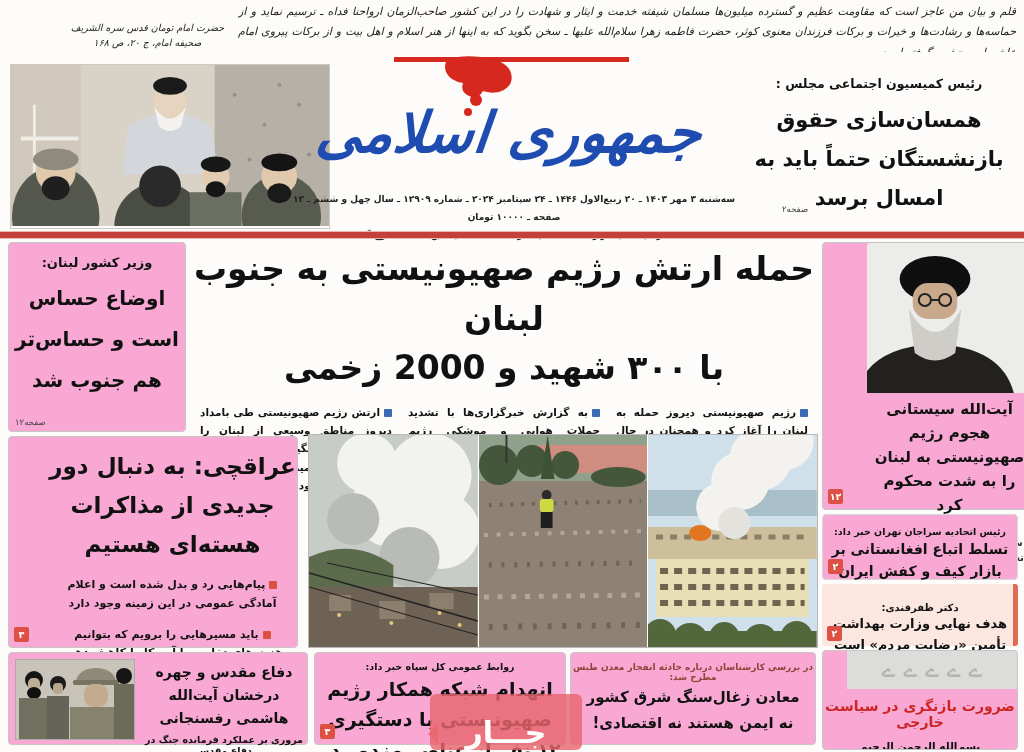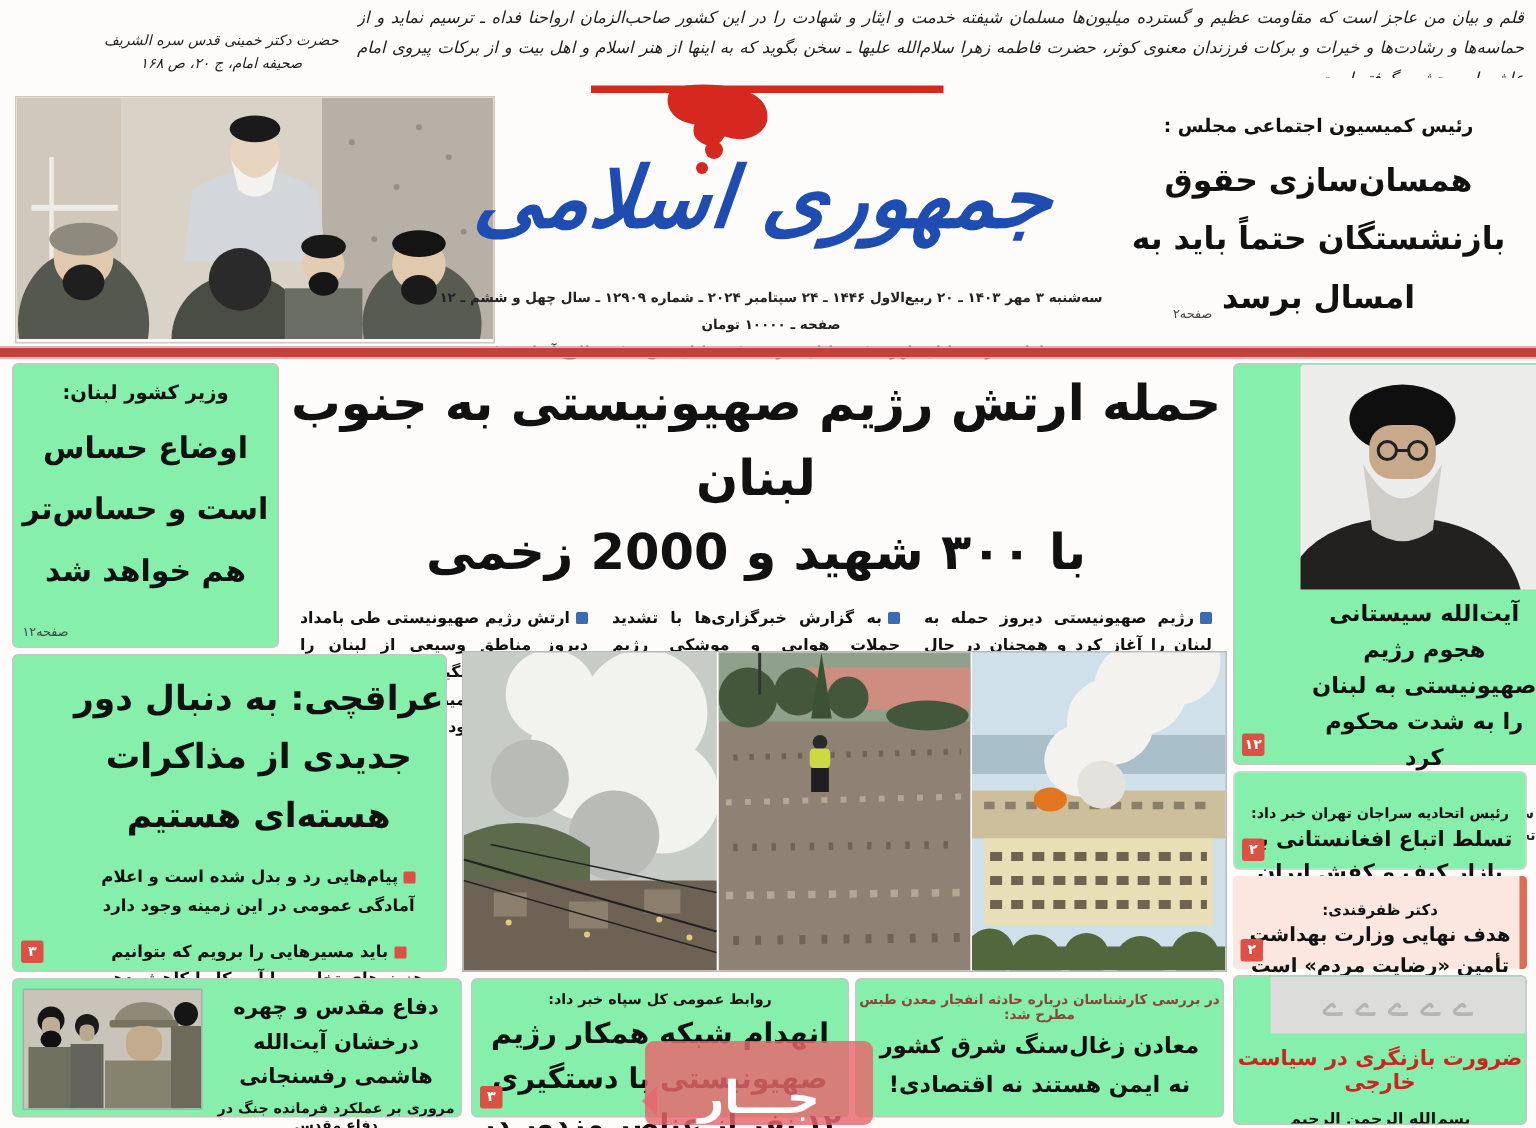--- a/index.html
+++ b/index.html
@@ -20,21 +20,21 @@
   .masthead svg{position:absolute;top:-2px;left:50%;transform:translateX(-50%);z-index:2;}
   .dateline{position:absolute;top:190px;right:286px;width:448px;text-align:center;
          font-size:9px;font-weight:bold;color:#222;line-height:2.0;}
   .pension{position:absolute;top:76px;right:14px;width:262px;text-align:center;}
   .pension .kicker{font-size:12.5px;font-weight:bold;margin-bottom:10px;}
   .pension .hl{font-size:21px;font-weight:bold;line-height:1.85;}
   .pension .pref{font-size:8.5px;color:#444;text-align:left;padding-left:34px;margin-top:-14px;font-family:Liberation Serif, serif;}
   .redbar{position:absolute;top:231px;left:0;width:1024px;height:6px;background:#c4403a;
          border-top:1px solid #eab7b2;border-bottom:1px solid #eab7b2;}
   
-  .box{position:absolute;border:1px solid #c6c6c6;border-radius:4px;background:#86efac;box-sizing:border-box;}
+  .box{position:absolute;border:1px solid #c6c6c6;border-radius:4px;background:#f9a8d4;box-sizing:border-box;}
   .kicker{font-weight:bold;}
   .badge{position:absolute;left:5px;bottom:5px;width:15px;height:15px;background:#dd5144;color:#fff;
          font-size:9.5px;font-weight:bold;display:flex;align-items:center;justify-content:center;border-radius:2px;}
   .sq{display:inline-block;width:8px;height:8px;border-radius:1px;vertical-align:middle;margin-left:4px;}
   .sq.blue{background:#3b6bb5;} .sq.red{background:#dd5144;}
   
   .lebanon{top:242px;left:8px;width:178px;height:190px;text-align:center;}
   .lebanon .kicker{font-size:13px;margin-top:12px;}
   .lebanon .hl{font-size:20px;font-weight:800;line-height:2.05;margin-top:8px;}
   .lebanon .pref{position:absolute;left:6px;bottom:4px;font-size:8.5px;color:#444;}
@@ -53,21 +53,21 @@
   .araghchi .hl{font-size:23px;font-weight:800;line-height:1.7;margin-top:10px;}
   .araghchi .bullet{font-size:11px;font-weight:bold;line-height:1.7;padding:0 14px;margin-top:12px;}
   
   .triptych{position:absolute;top:434px;left:308px;width:510px;height:214px;border:1px solid #b9b9b9;
          display:flex;box-sizing:border-box;background:#ddd;}
   .triptych .panel{flex:1;overflow:hidden;border-left:1px solid #fff;}
   .triptych .panel:last-child{border-left:none;}
   .triptych svg{display:block;width:100%;height:100%;}
   
   .bags{top:514px;left:822px;width:196px;height:66px;text-align:center;border-color:#d8d8d8;}
-  .bags .kicker{font-size:9.5px;margin-top:22px;}
+  .bags .kicker{font-size:9.5px;margin-top:11px;}
   .bags .hl{font-size:14px;font-weight:bold;line-height:1.55;margin-top:2px;}
   .health{position:absolute;top:584px;left:822px;width:196px;height:62px;background:#fbe7e0;
          border-radius:3px;text-align:center;box-sizing:border-box;}
   .health .strip{position:absolute;right:0;top:0;width:5px;height:100%;background:#e06b55;border-radius:0 3px 3px 0;}
   .health .kicker{font-size:10px;margin-top:18px;}
   .health .hl{font-size:13px;font-weight:bold;line-height:1.6;margin-top:1px;}
   
   .editorial{top:650px;left:822px;width:196px;height:100px;text-align:center;overflow:hidden;}
   .editorial .ornament{height:38px;line-height:36px;background:#dcdcda;color:#b4b4b1;
          font-size:24px;letter-spacing:10px;overflow:hidden;white-space:nowrap;margin-left:24px;}
@@ -94,21 +94,21 @@
          border-right-color:rgba(232,103,110,0.82);}
   svg{display:block;}
 </style>
 </head>
 <body>
 
 <div class="page">
 
   <div class="quote">قلم و بیان من عاجز است که مقاومت عظیم و گسترده میلیون‌ها مسلمان شیفته خدمت و ایثار و شهادت را در این کشور صاحب‌الزمان ارواحنا فداه ـ ترسیم نماید و از حماسه‌ها و رشادت‌ها و خیرات و برکات فرزندان معنوی کوثر، حضرت فاطمه زهرا سلام‌الله علیها ـ سخن بگوید که به اینها از هنر اسلام و اهل بیت و از برکات پیروی امام عاشورا سرچشمه گرفته است.</div>
   <div class="quote-attr">
-    <div>حضرت دکتر خمینی قدس سره الشریف</div>
+    <div>حضرت امام تومان قدس سره الشریف</div>
     <div>صحیفه امام، ج ۲۰، ص ۱۶۸</div>
   </div>
 
   <div class="photo-khomeini">
     <svg viewBox="0 0 320 162" preserveAspectRatio="none" width="318" height="161">
       <rect width="320" height="162" fill="#d9d2c6"></rect>
       <rect x="205" width="115" height="162" fill="#b7b0a7"></rect>
       <circle cx="225" cy="30" r="2" fill="#978f85"></circle>
         <circle cx="255" cy="60" r="2" fill="#978f85"></circle>
       <circle cx="290" cy="40" r="2" fill="#978f85"></circle>
@@ -157,21 +157,21 @@
   <div class="pension">
     <div class="kicker">رئیس کمیسیون اجتماعی مجلس :</div>
     <div class="hl">همسان‌سازی حقوق بازنشستگان حتماً باید به امسال برسد</div>
     <div class="pref">صفحه۲</div>
   </div>
 
   <div class="redbar"></div>
 
   <div class="box lebanon">
     <div class="kicker">وزیر کشور لبنان:</div>
-    <div class="hl">اوضاع حساس است و حساس‌تر هم خواهد شد</div>
+    <div class="hl">اوضاع حساس است و حساس‌تر هم جنوب شد</div>
     <div class="pref">صفحه۱۲</div>
   </div>
 
   <div class="lead">
     <div class="hl">
       <div>حمله ارتش رژیم صهیونیستی به جنوب لبنان</div>
       <div>با ۳۰۰ شهید و 2000 زخمی</div>
     </div>
     <div class="lead-bullets">
       <div class="col"><span class="sq blue"></span><span>رژیم صهیونیستی دیروز حمله به لبنان را آغاز کرد و همچنان در حال بمباران شدید مناطق مختلف لبنان است که تاکنون شمار زیادی از مردم شهید و زخمی شده‌اند</span></div>

